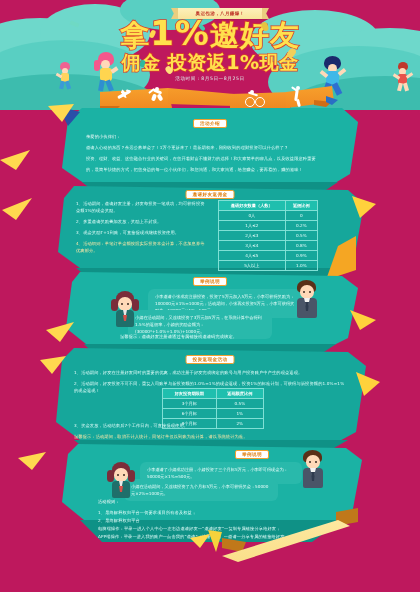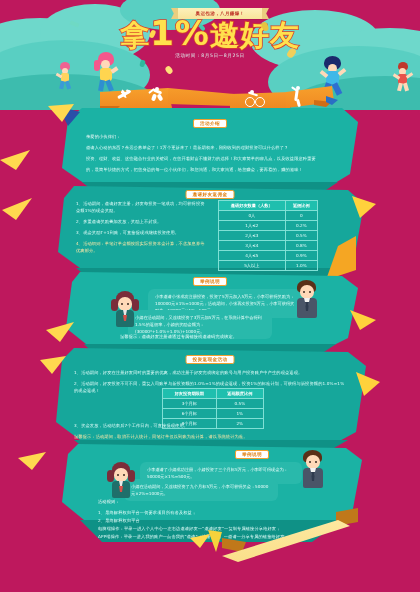--- a/index.html
+++ b/index.html
@@ -125,20 +125,24 @@
   <div class="hero">
 
     <div class="ribbon-top">
       <span>奥运包游，八月赚爆！</span>
     </div>
 
     <div class="title-wrap">
       <div class="t-line1">
         <span>拿</span><span class="pct">1</span><span class="pct">%</span><span>邀好友</span>
       </div>
+      <div class="t-line2">
+        <span>佣金</span>
+        <span>投资返1%现金</span>
+      </div>
       <div class="t-date">活动时间：8月5日—8月25日</div>
     </div>
 
     <div style="position:absolute;left:150px;top:30px;width:5px;height:8px;background:#ffd84d;transform:rotate(25deg);border-radius:40%;"></div>
     <div style="position:absolute;left:262px;top:22px;width:6px;height:9px;background:#e8c341;transform:rotate(-20deg);border-radius:40%;"></div>
     <div style="position:absolute;left:288px;top:48px;width:7px;height:10px;background:#f0cf5a;transform:rotate(40deg);border-radius:45%;"></div>
     <div style="position:absolute;left:166px;top:66px;width:6px;height:8px;background:#ffe07a;transform:rotate(-35deg);border-radius:45%;"></div>
     <div style="position:absolute;left:140px;top:60px;width:5px;height:7px;background:#2fb89d;transform:rotate(15deg);border-radius:40%;"></div>
     <div style="position:absolute;left:200px;top:24px;width:4px;height:7px;background:#43c9ad;transform:rotate(-45deg);border-radius:40%;"></div>
     <div style="position:absolute;left:70px;top:22px;width:9px;height:4px;background:#6fd9c4;transform:rotate(20deg);"></div>

